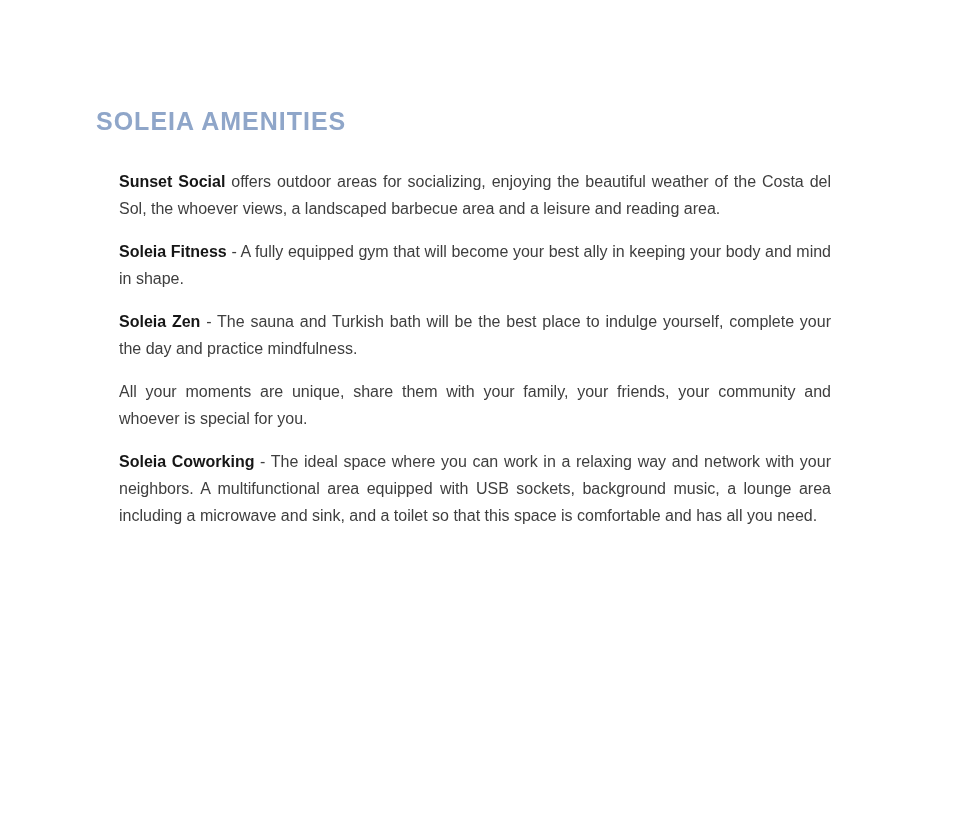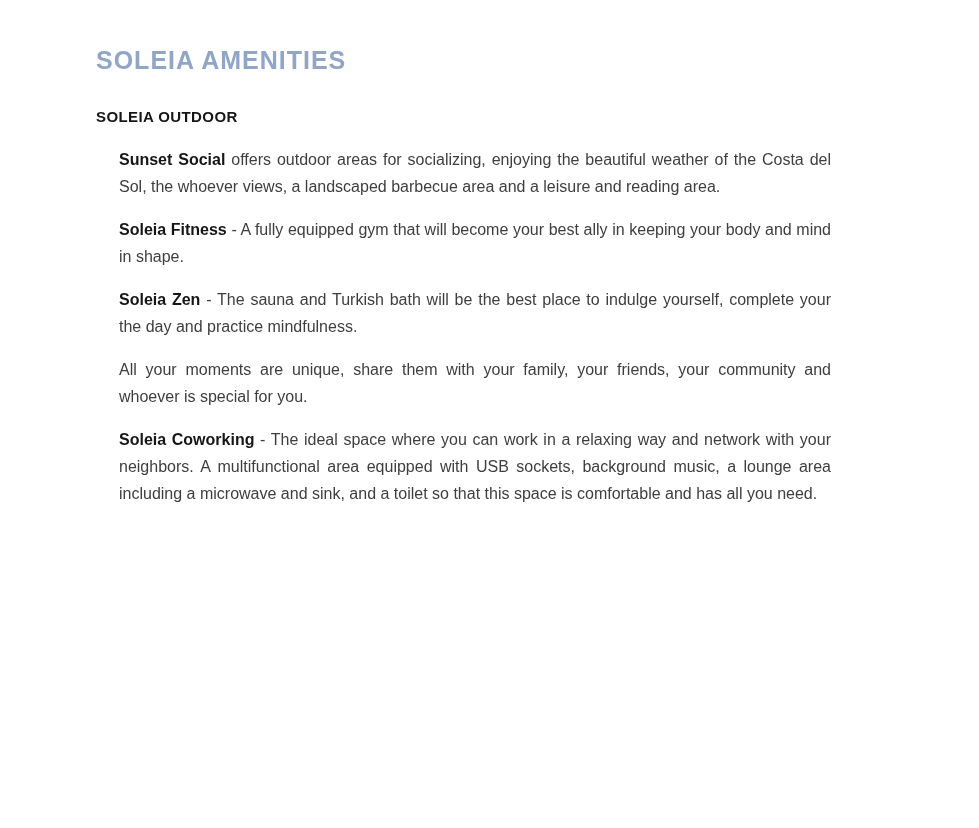--- a/index.html
+++ b/index.html
@@ -11,21 +11,21 @@
     width: 979px;
     height: 828px;
     overflow: hidden;
     font-family: "Liberation Sans", sans-serif;
     -webkit-font-smoothing: antialiased;
   }
   .doc {
     box-sizing: border-box;
     width: 885px;
     height: 828px;
-    padding: 45px 54px 0 96px;
+    padding: 106px 54px 0 96px;
     background: #ffffff;
   }
   .doc-title {
     margin: 0 0 32px 0;
     font-size: 25px;
     line-height: 30px;
     font-weight: 700;
     letter-spacing: 1px;
     color: var(--accent, #8fa6c9);
   }
@@ -54,21 +54,20 @@
   section { display: block; }
 </style>
 </head>
 <body>
 
 <div class="doc">
 
   <h1 class="doc-title">SOLEIA AMENITIES</h1>
 
   <section>
-    <h2 class="section-heading">SOLEIA OUTDOOR</h2>
 
 
     <p class="para indent"><strong class="lead">Sunset Social</strong><span> offers outdoor areas for socializing, enjoying the beautiful weather of the Costa del Sol, the whoever views, a landscaped barbecue area and a leisure and reading area.</span></p>
   </section>
 
   <section>
 
 
     <p class="para indent"><strong class="lead">Soleia Fitness</strong><span> - A fully equipped gym that will become your best ally in keeping your body and mind in shape.</span></p>
 

